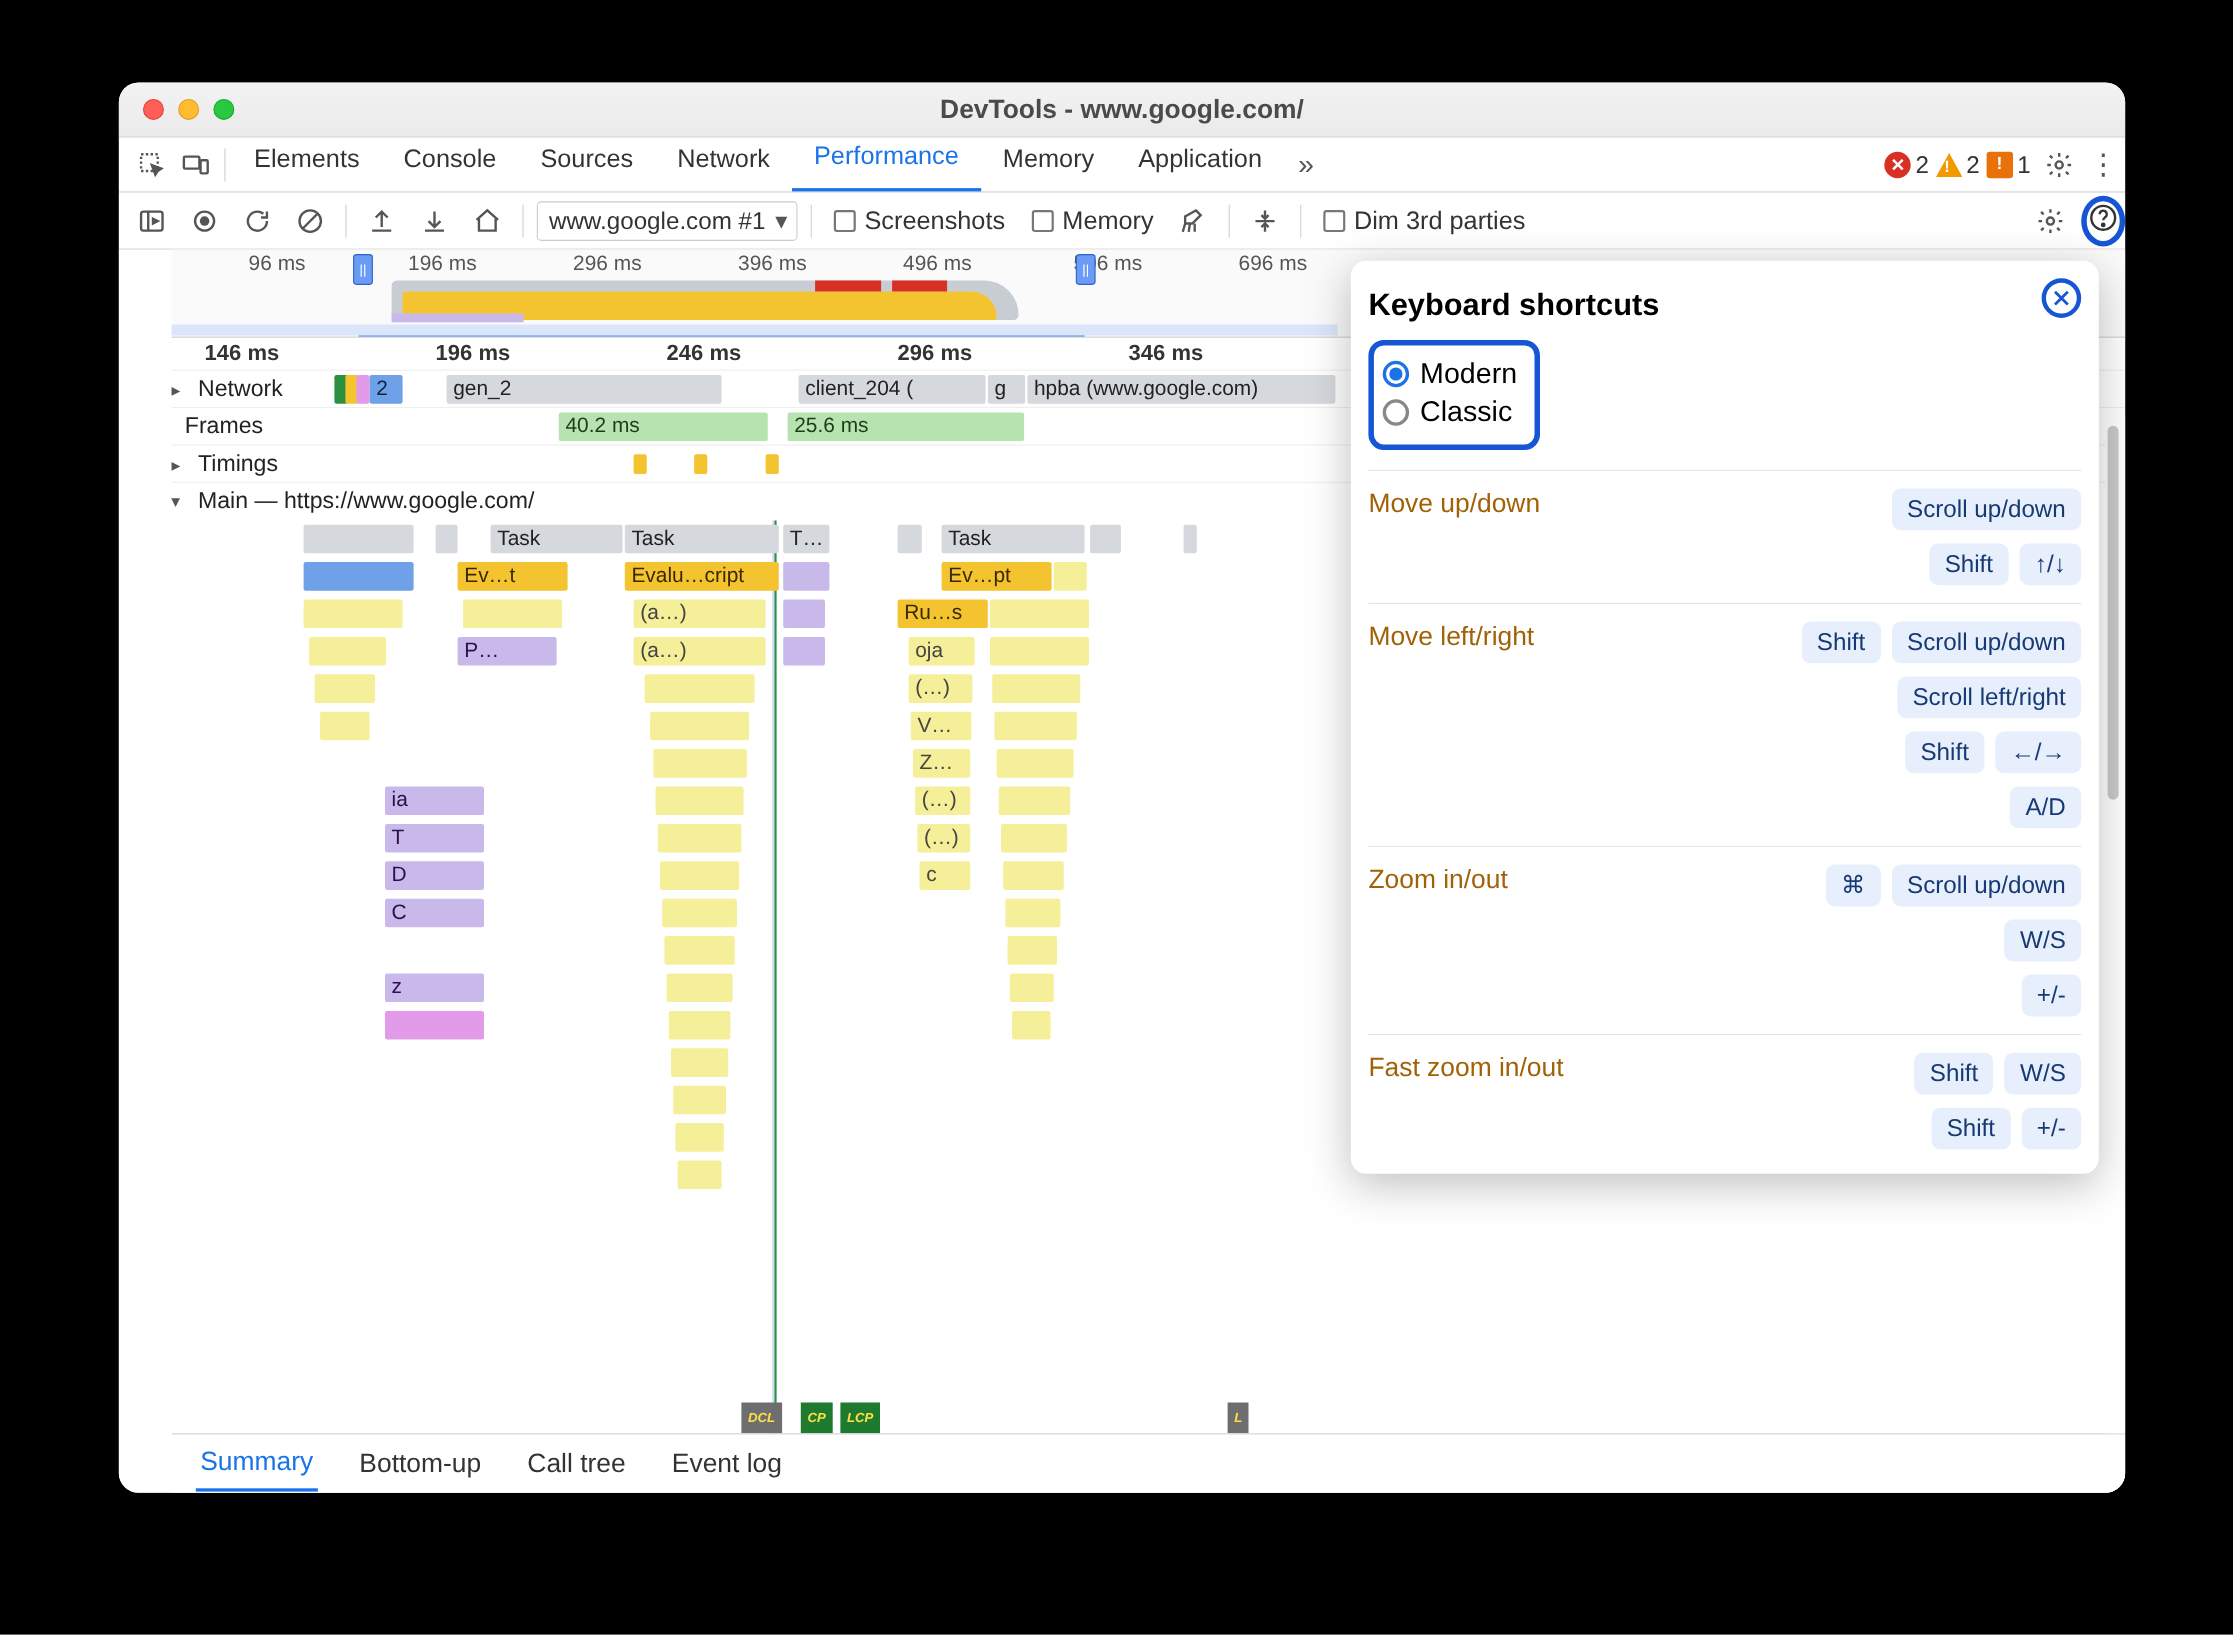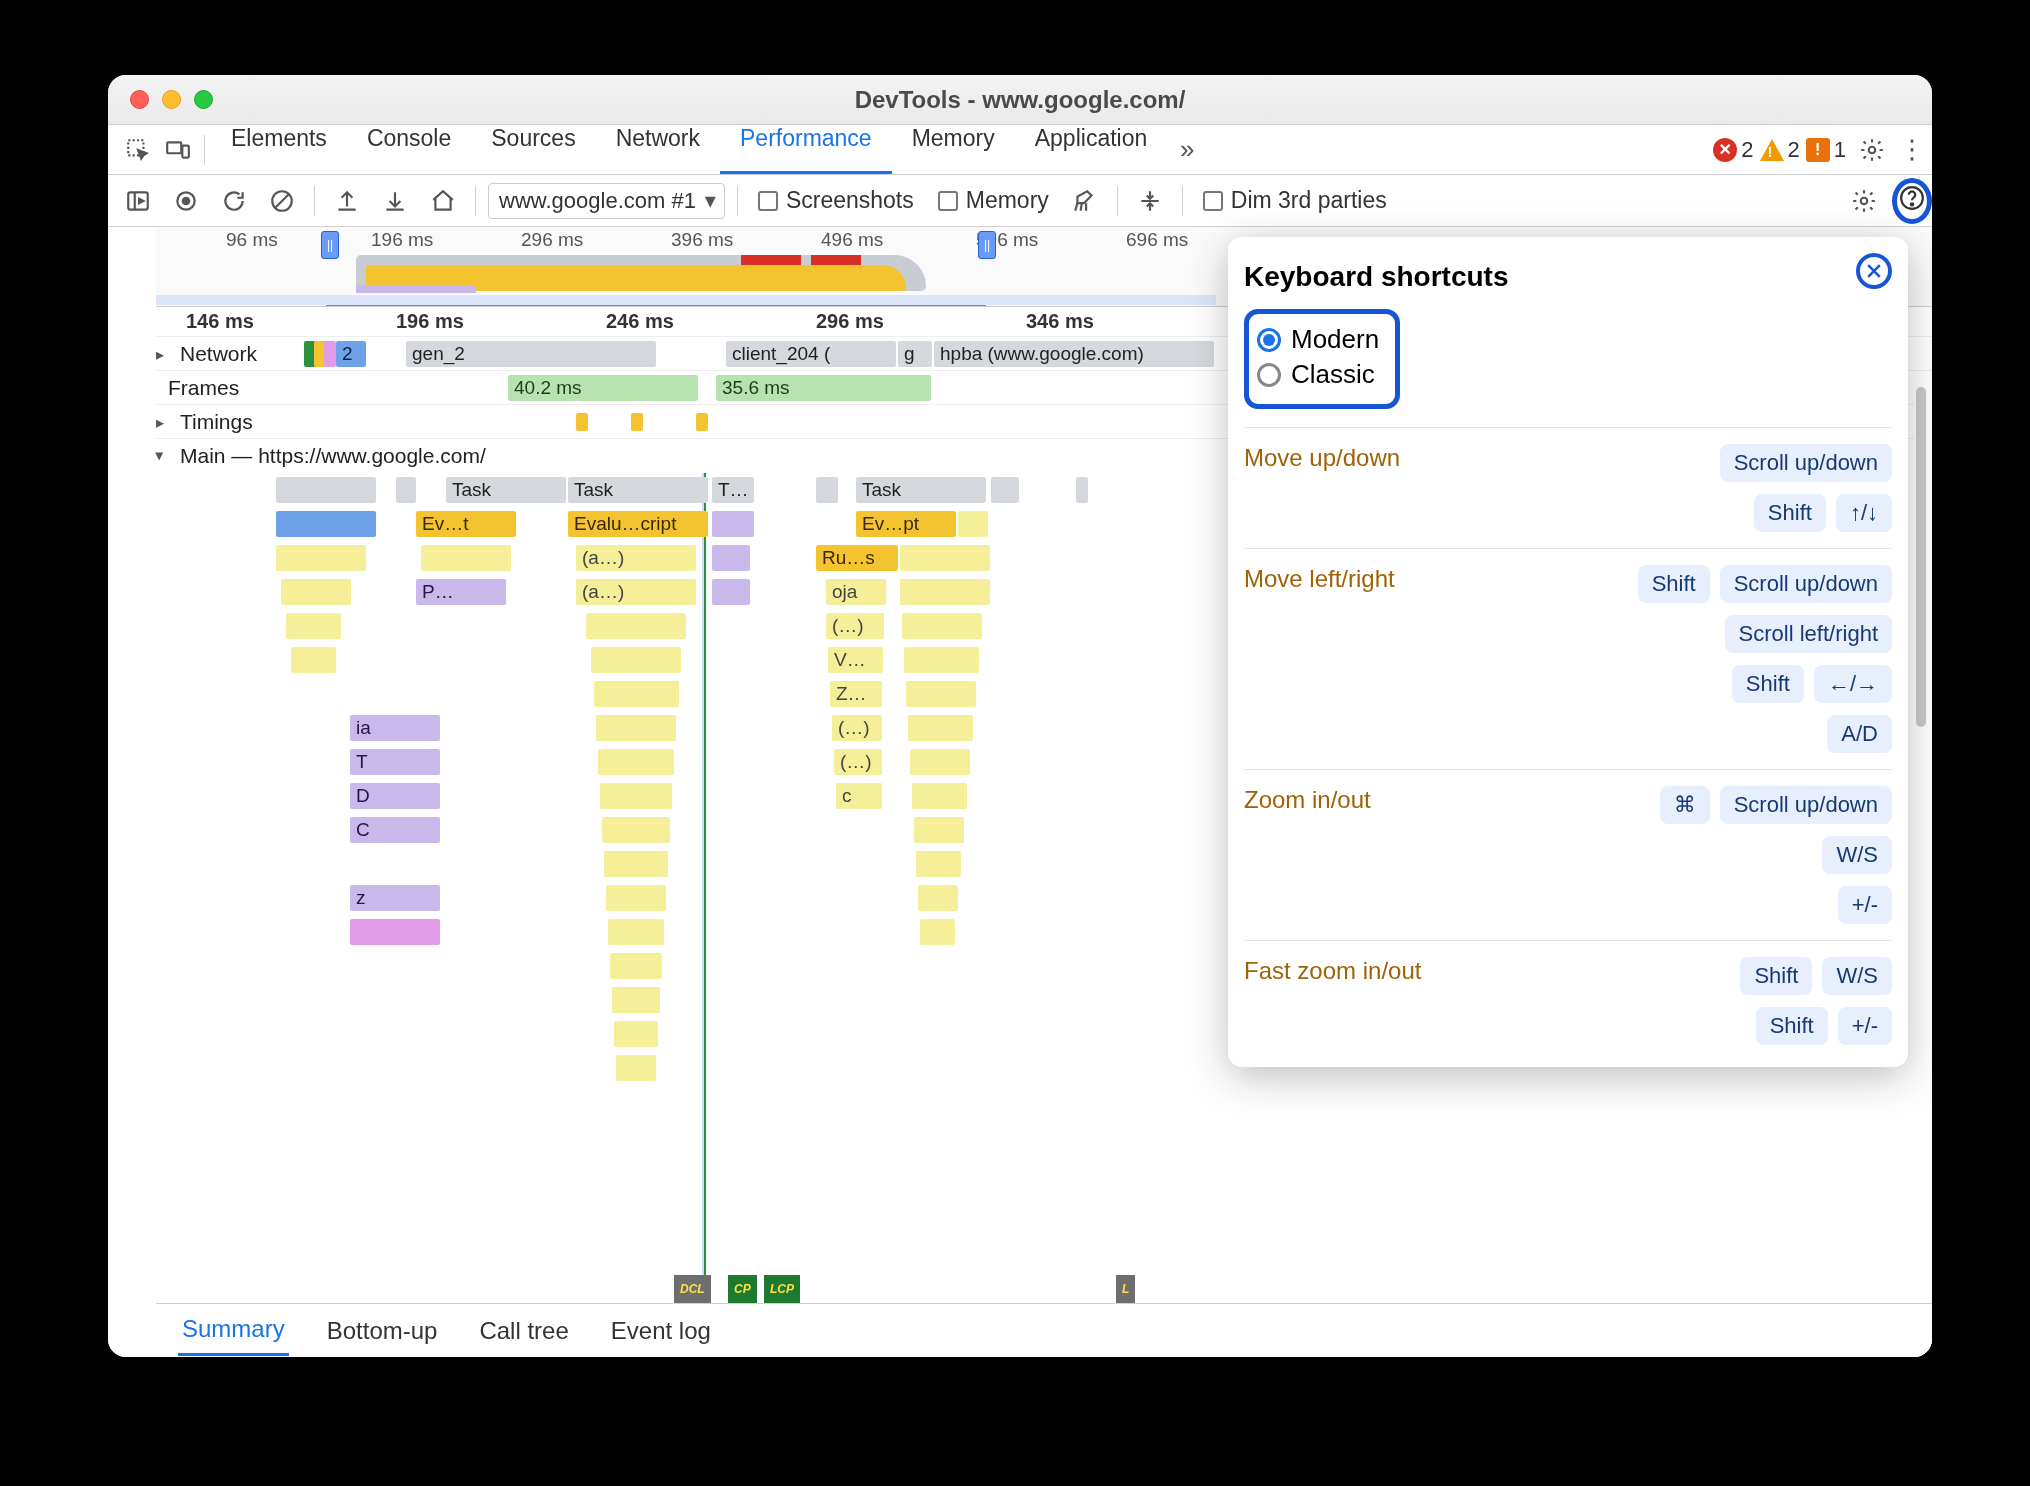--- a/index.html
+++ b/index.html
@@ -14,21 +14,21 @@
   .traffic { display:flex; gap:13px; padding-left:22px; }
   .dot { width:19px; height:19px; border-radius:50%; }
   .dot.red { background:#ff5f57; border:1px solid #e24239;}
   .dot.yellow { background:#febc2e; border:1px solid #dea024;}
   .dot.green { background:#28c840; border:1px solid #1ba82c;}
   .title { position:absolute; left:0; right:0; text-align:center; font-size:24px; font-weight:600; color:#4a4a4a; pointer-events:none;}
   
   .panel-tabs { height:50px; border-bottom:1px solid #d0d0d0; display:flex; align-items:center; font-size:23px; color:#333; gap:0; padding-left:10px;}
   .iconbtn { width:40px; height:40px; display:flex; align-items:center; justify-content:center; color:#555; }
   .iconbtn svg { width:26px; height:26px; }
-  .tab { padding:0 20px; height:100%; display:flex; align-items:flex-start; cursor:pointer;}
+  .tab { padding:16px 20px; height:100%; display:flex; align-items:flex-end; cursor:pointer;}
   .tab.active { color:#1a73e8; border-bottom:3px solid #1a73e8; font-weight:500;}
   .spacer { flex:1; }
   .badge { display:flex; align-items:center; gap:4px; font-size:22px; margin-right:6px;}
   .badge .ico { width:24px; height:24px; border-radius:50%; display:flex; align-items:center; justify-content:center; color:#fff; font-weight:bold; font-size:16px;}
   .ico.err { background:#d93025;}
   .ico.warn { width:0; height:0; border-left:12px solid transparent; border-right:12px solid transparent; border-bottom:22px solid #f29900; border-radius:0; color:transparent; position:relative;}
   .ico.warn::after { content:"!"; position:absolute; top:4px; left:-4px; color:#fff; font-size:15px;}
   .ico.issue { background:#e8710a; border-radius:3px;}
   
   .toolbar { height:52px; border-bottom:1px solid #d0d0d0; display:flex; align-items:center; font-size:23px; color:#333; padding-left:10px; gap:8px;}
@@ -296,21 +296,21 @@
       <div class="bar blue" style="left:180px;width:30px">2</div>
       <div class="bar gray" style="left:250px;width:250px">gen_2</div>
       <div class="bar gray" style="left:570px;width:170px">client_204 (</div>
       <div class="bar gray" style="left:742px;width:34px">g</div>
       <div class="bar gray" style="left:778px;width:280px">hpba (www.google.com)</div>
     </div>
 
     <div class="track">
       <span class="label">Frames</span>
       <div class="bar greenl" style="left:352px;width:190px">40.2 ms</div>
-      <div class="bar greenl" style="left:560px;width:215px">35.6 ms</div>
+      <div class="bar greenl" style="left:560px;width:215px">25.6 ms</div>
     </div>
 
     <div class="track collapsible">
       <span class="tri">▸</span>
       <span class="label" style="left:24px">Timings</span>
       <div class="bar" style="left:420px;width:6px;height:18px;top:8px;background:#f4c430"></div>
       <div class="bar" style="left:475px;width:6px;height:18px;top:8px;background:#f4c430"></div>
       <div class="bar" style="left:540px;width:6px;height:18px;top:8px;background:#f4c430"></div>
     </div>
 

